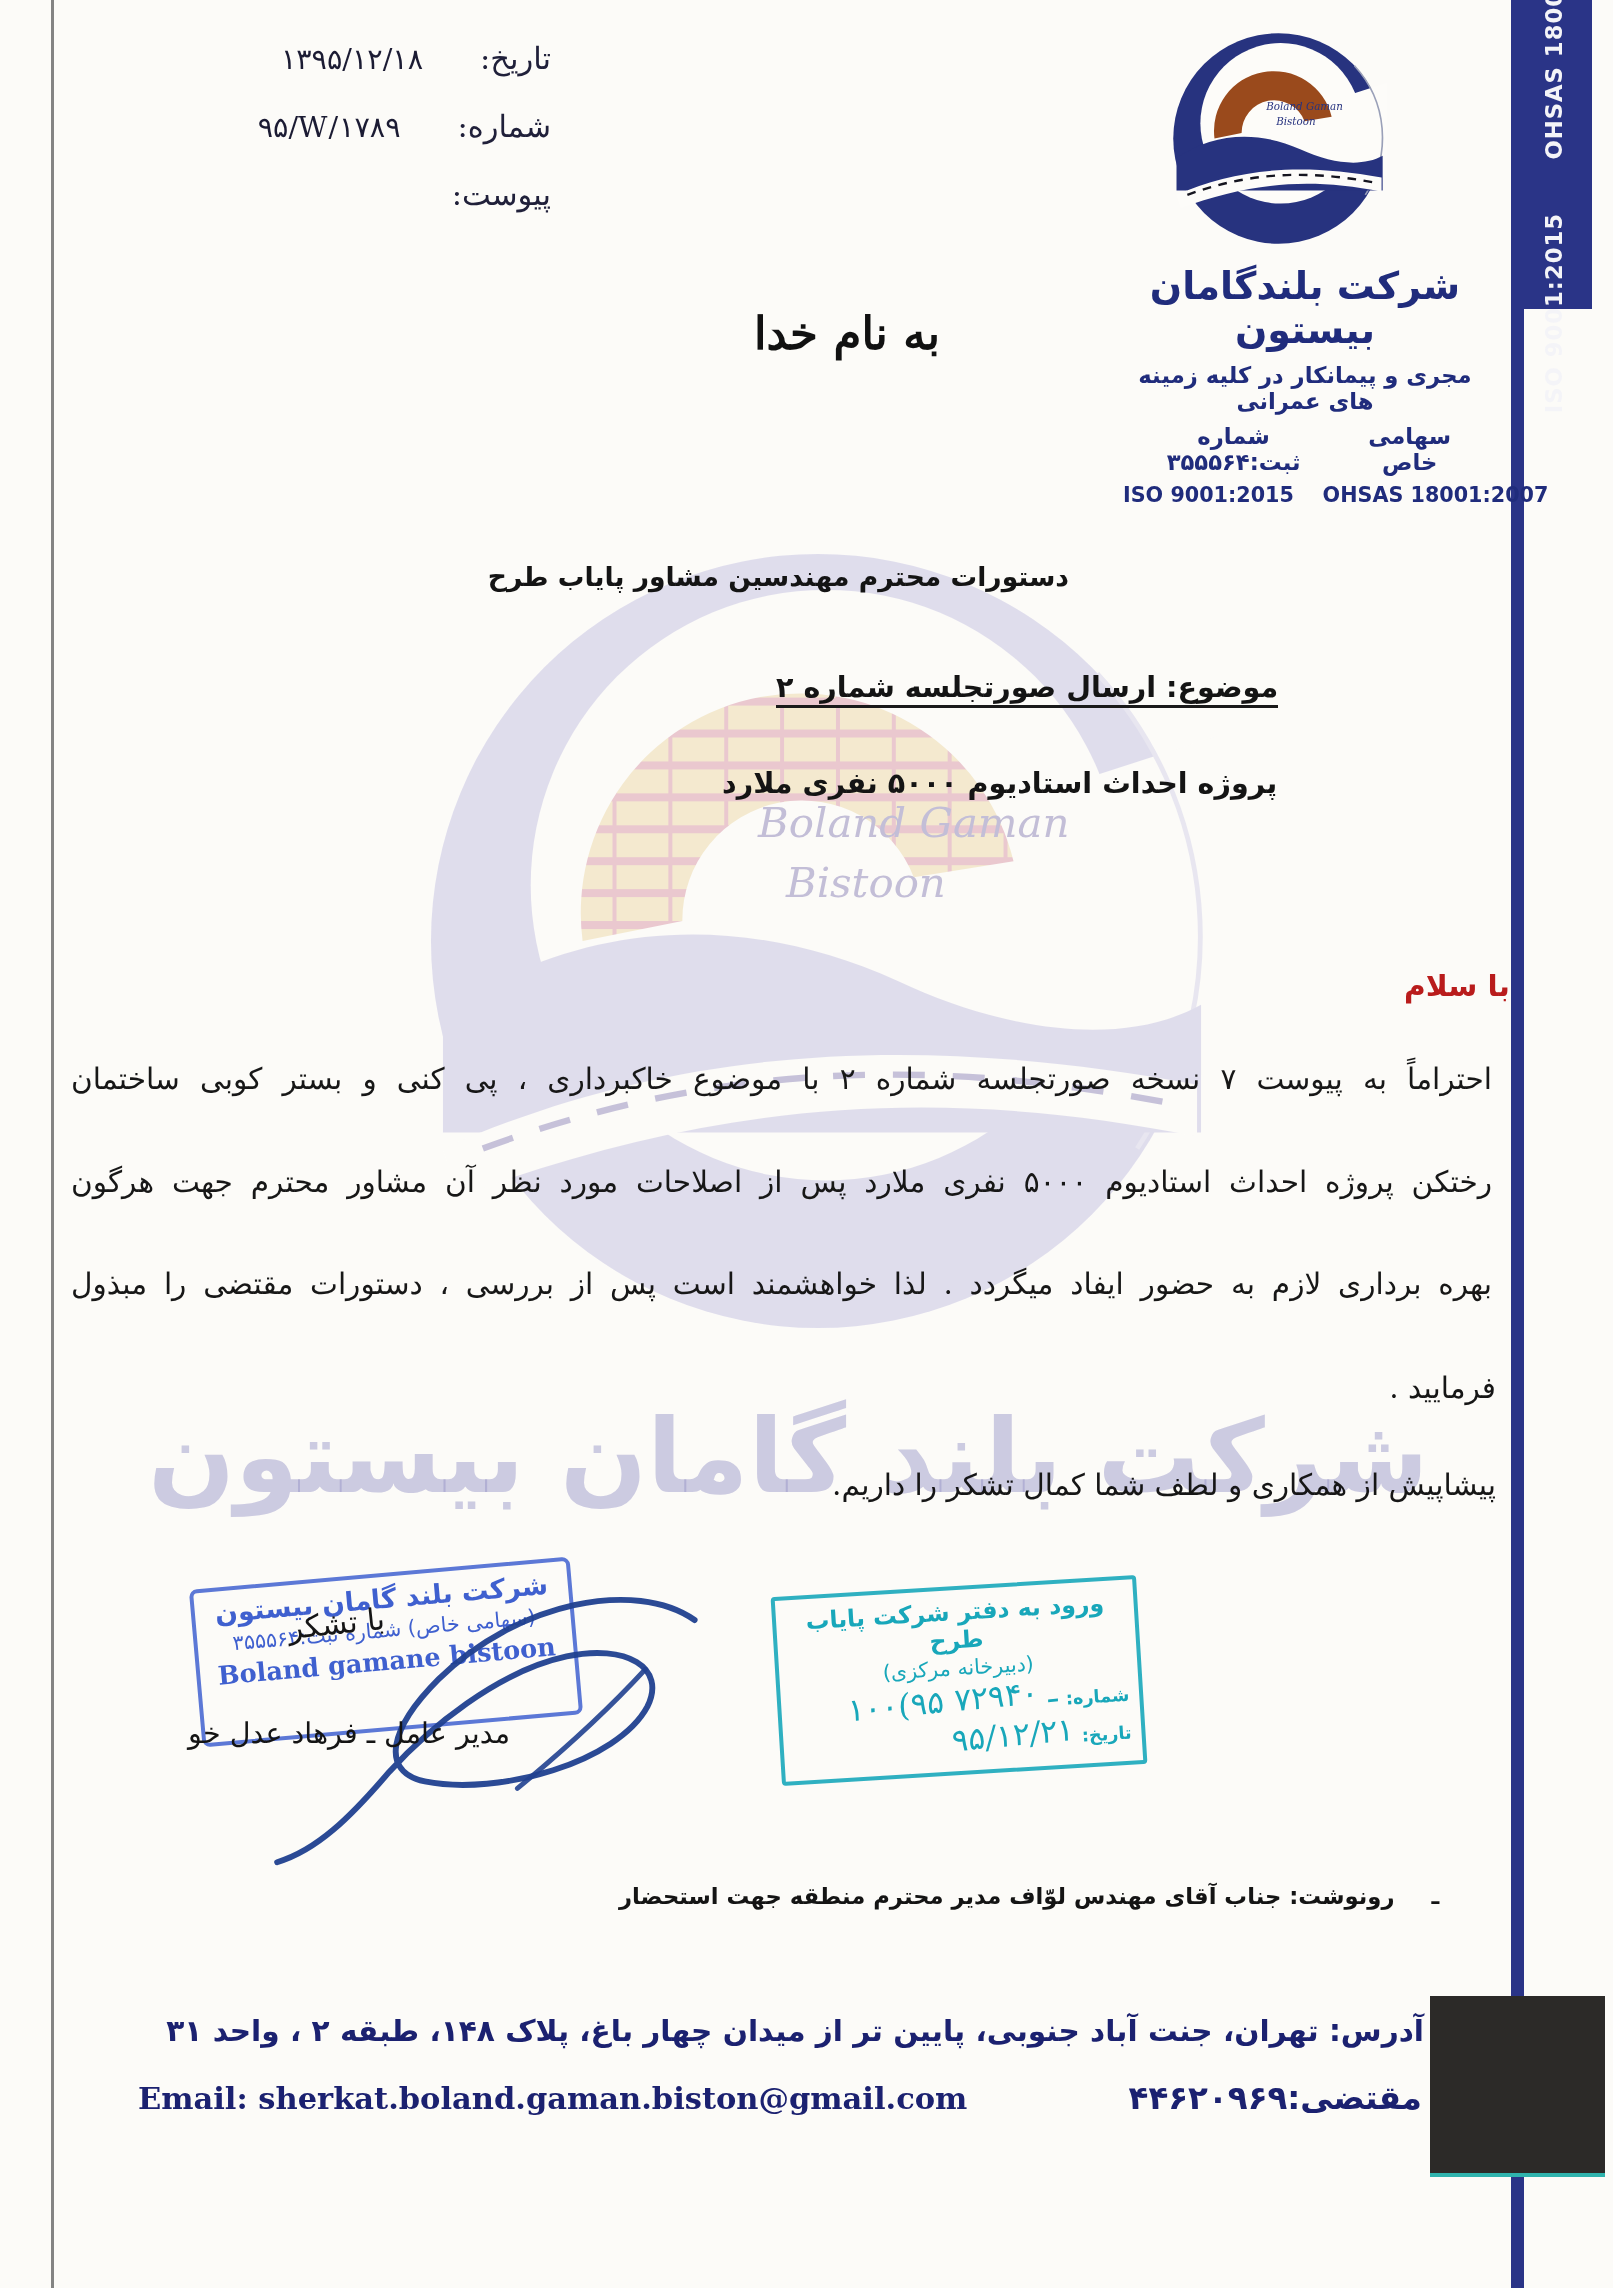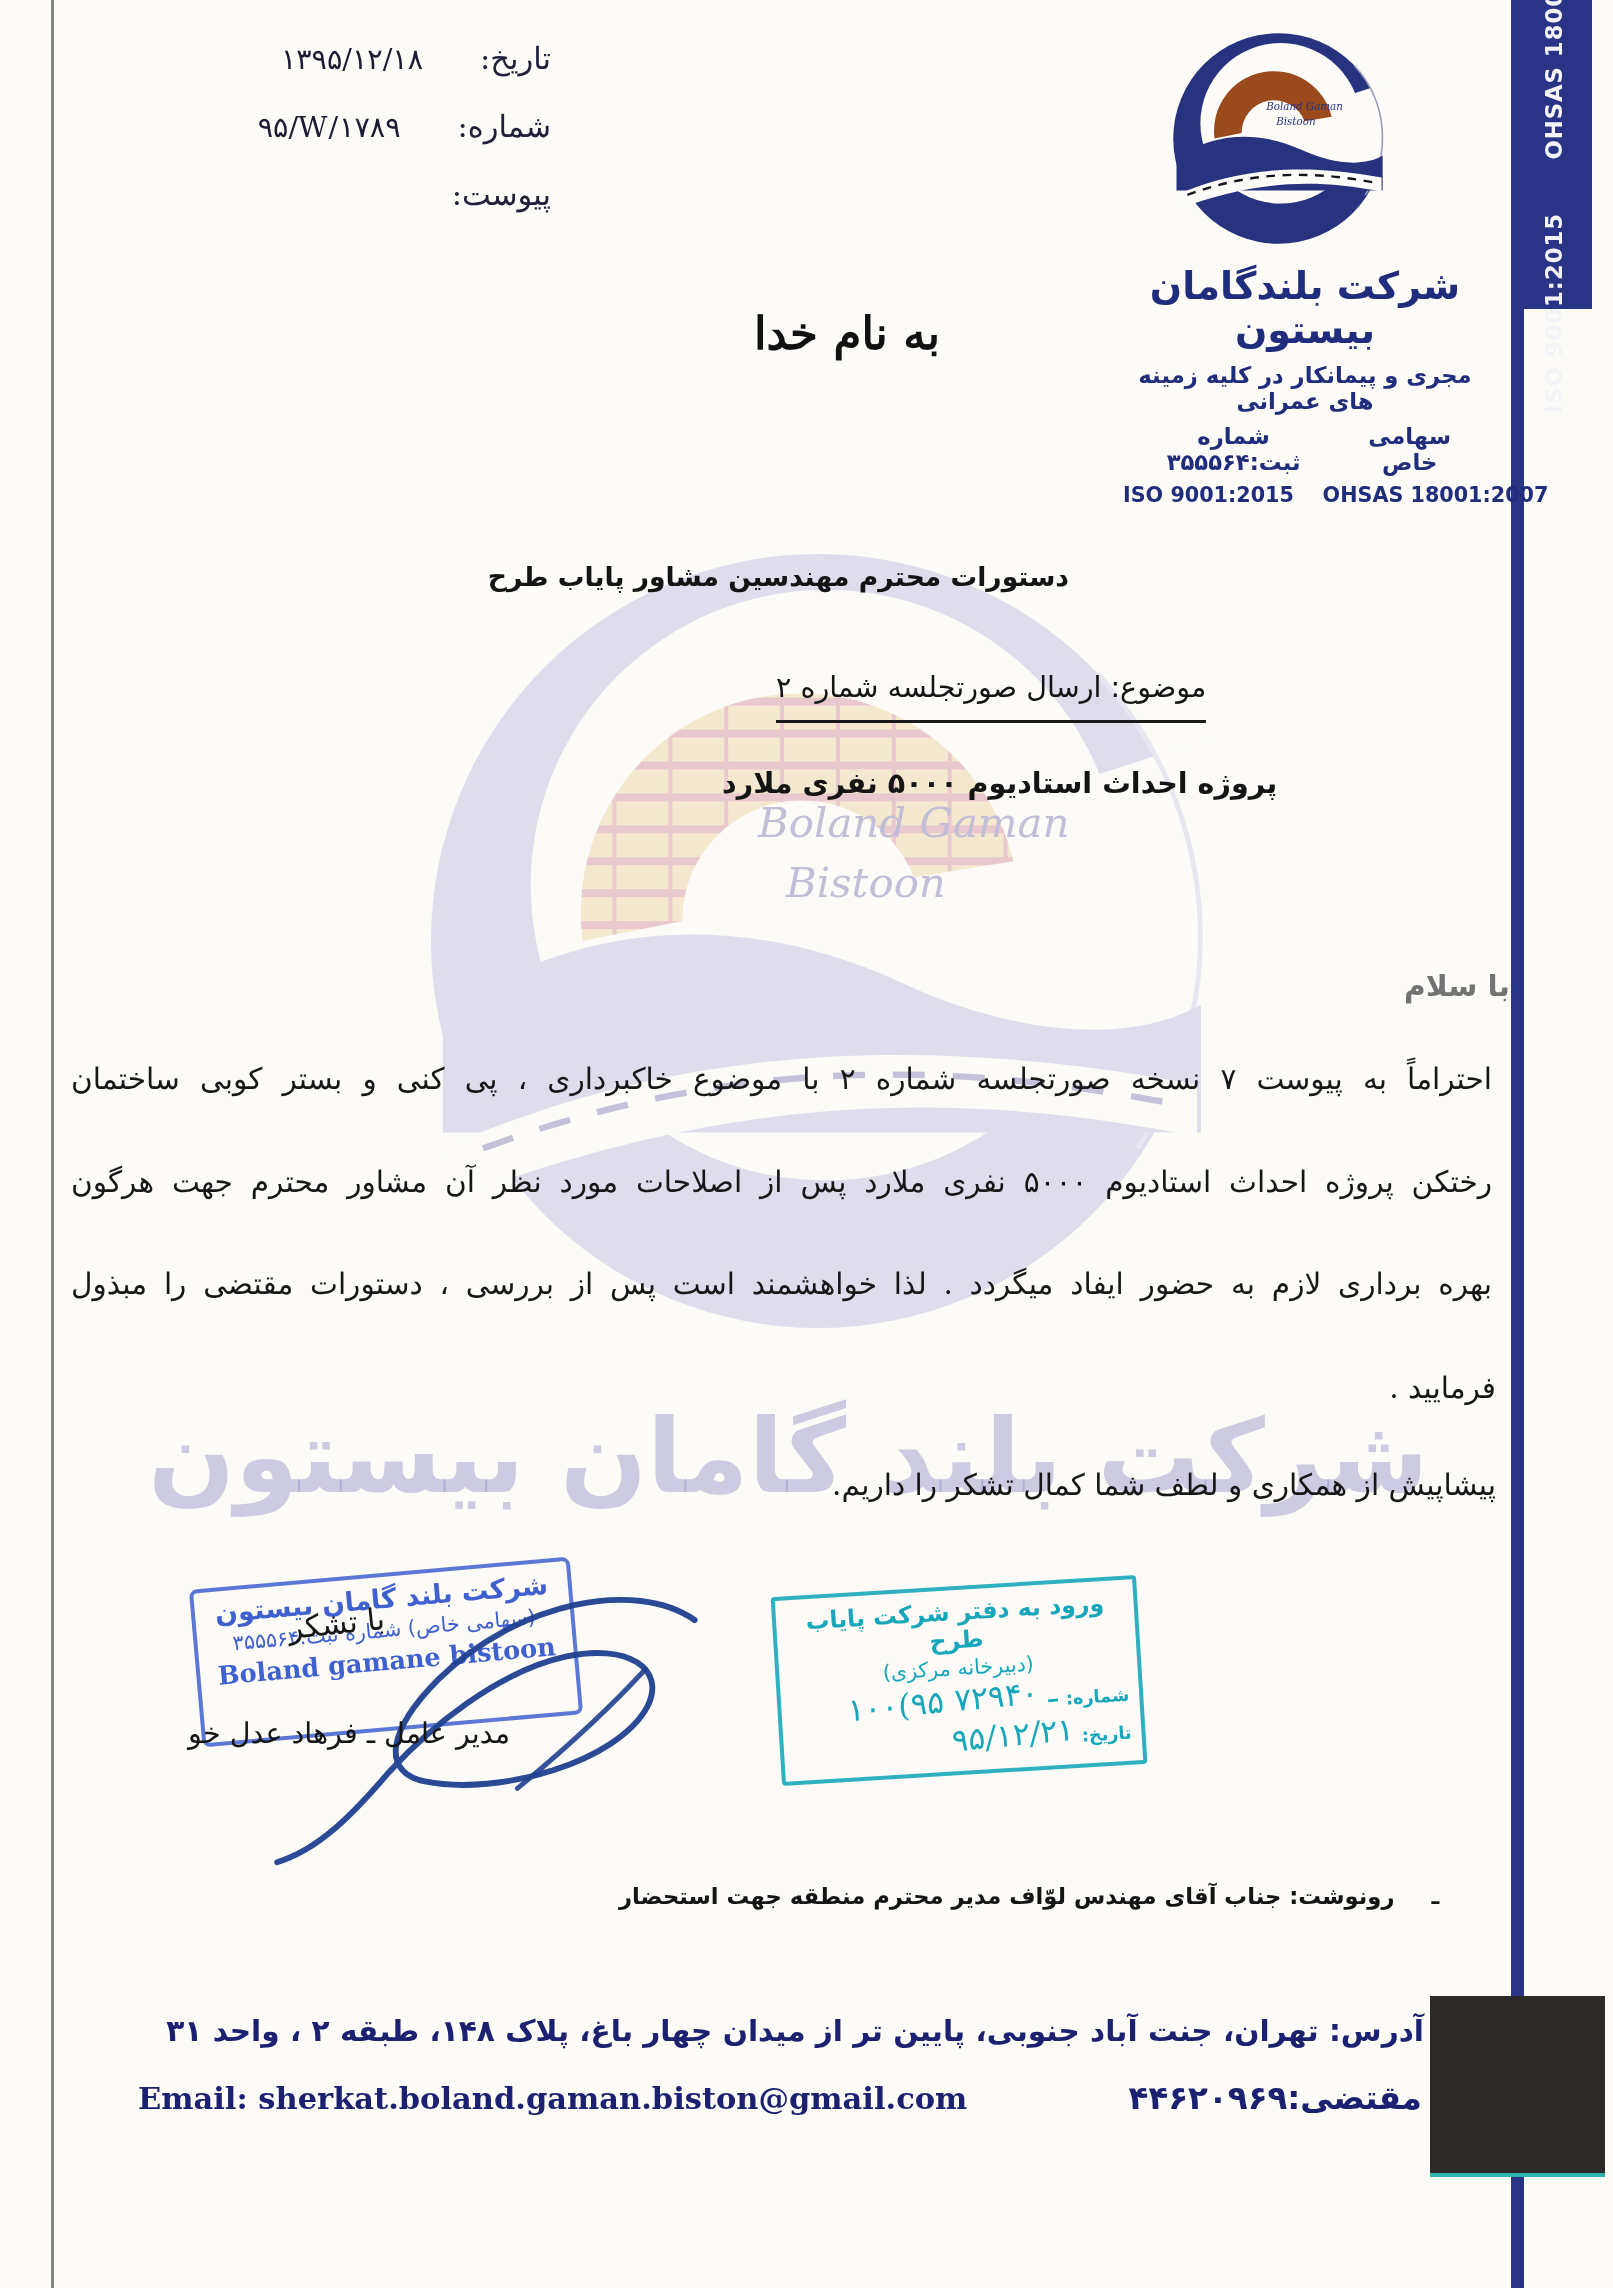--- a/index.html
+++ b/index.html
@@ -35,25 +35,25 @@
   .company-tagline{font-size:22.7px;font-weight:bold;margin-top:9.9px;}
   .company-typerow{display:flex;justify-content:space-between;direction:rtl;
       padding:0 5.9px;font-size:22.7px;font-weight:bold;margin-top:8.9px;}
   .company-iso{font-size:20.7px;font-weight:bold;margin-top:7.9px;direction:ltr;}
 
   .bismillah{left:754px;top:307px;width:335px;font-size:45px;font-weight:bold;
       font-family:"DejaVu Serif",serif;color:#111;text-align:left;}
 
   .addressee{left:724px;top:561px;width:345px;font-size:26.6px;font-weight:bold;
       text-align:center;color:#141414;}
-  .subject{left:776px;top:670px;font-size:28.6px;font-weight:normal;color:#141414;
-      border-bottom:3px solid #1a1a1a;padding-bottom:16px;}
+  .subject{left:776px;top:670px;font-size:28.6px;font-weight:bold;color:#141414;
+      border-bottom:3px solid #1a1a1a;padding-bottom:1px;}
   .project{left:722px;top:766px;font-size:28.6px;font-weight:bold;color:#141414;}
 
-  .salam{left:1404px;top:969px;font-size:29.6px;font-weight:600;color:#737373;}
+  .salam{left:1404px;top:969px;font-size:29.6px;font-weight:600;color:#b91c1c;}
 
   .body-line{left:71px;width:1421px;font-size:29.6px;color:#171717;
       font-family:"DejaVu Serif",serif;direction:rtl;
       text-align:justify;text-align-last:justify;}
   .bl1{top:1062px;} .bl2{top:1165px;} .bl3{top:1267px;}
   .body-end{right:118px;top:1371px;font-size:29.6px;font-family:"DejaVu Serif",serif;}
   .closing{right:118px;top:1468px;font-size:29.6px;font-family:"DejaVu Serif",serif;}
 
   
   .wm-logo{left:419px;top:542px;width:798px;height:798px;opacity:.55;}

